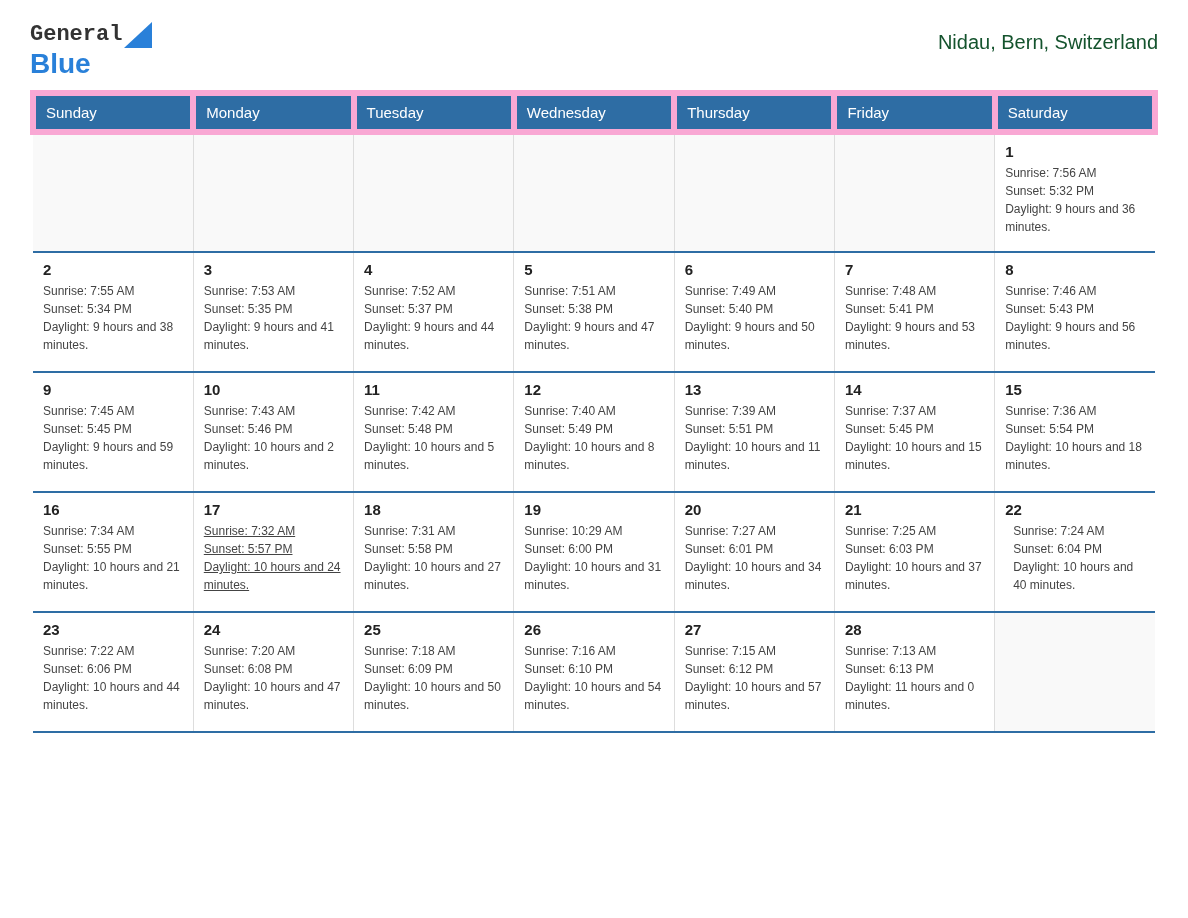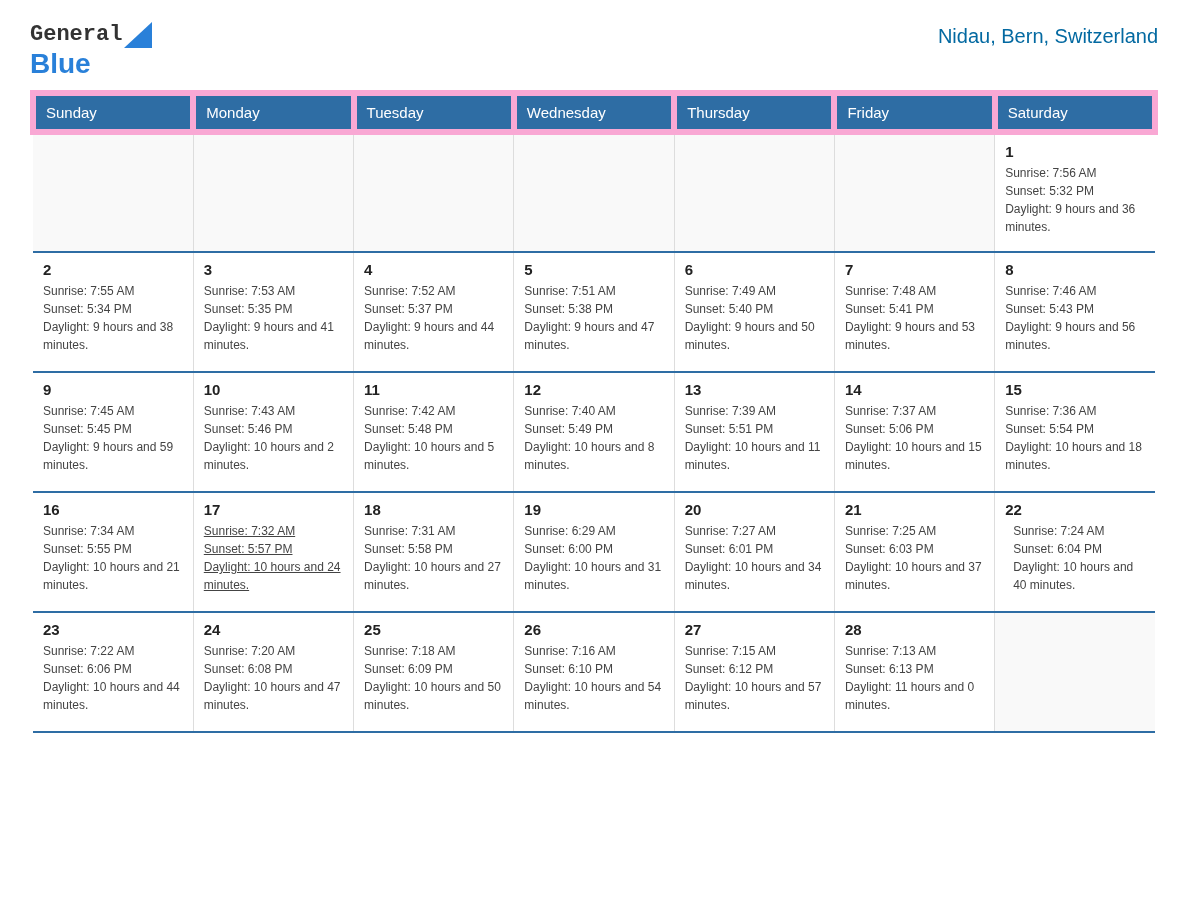--- a/index.html
+++ b/index.html
@@ -30,22 +30,22 @@
       text-align: right;
     }
     .month-title {
       font-size: 48px;
       font-weight: bold;
       color: #222;
       line-height: 1.1;
     }
     .location {
       font-size: 20px;
-      color: #0369a1;
-      margin-top: 5px;
+      color: #14532d;
+      margin-top: 11px;
     }
     .calendar {
       width: 100%;
       border-collapse: collapse;
       margin-top: 8px;
     }
     .calendar thead tr {
       background-color: #2e6da4;
     }
     .calendar thead th {
@@ -217,21 +217,21 @@
         </td>
         <td>
           <span class="day-number">13</span>
           <div class="day-info" style="white-space: pre-line;">Sunrise: 7:39 AM
 Sunset: 5:51 PM
 Daylight: 10 hours and 11 minutes.</div>
         </td>
         <td>
           <span class="day-number">14</span>
           <div class="day-info" style="white-space: pre-line;">Sunrise: 7:37 AM
-Sunset: 5:06 PM
+Sunset: 5:45 PM
 Daylight: 10 hours and 15 minutes.</div>
         </td>
         <td>
           <span class="day-number">15</span>
           <div class="day-info" style="white-space: pre-line;">Sunrise: 7:36 AM
 Sunset: 5:54 PM
 Daylight: 10 hours and 18 minutes.</div>
         </td>
       </tr>
       <tr>
@@ -248,21 +248,21 @@
 Daylight: 10 hours and 24 minutes.</div>
         </td>
         <td>
           <span class="day-number">18</span>
           <div class="day-info" style="white-space: pre-line;">Sunrise: 7:31 AM
 Sunset: 5:58 PM
 Daylight: 10 hours and 27 minutes.</div>
         </td>
         <td>
           <span class="day-number">19</span>
-          <div class="day-info" style="white-space: pre-line;">Sunrise: 6:29 AM
+          <div class="day-info" style="white-space: pre-line;">Sunrise: 10:29 AM
 Sunset: 6:00 PM
 Daylight: 10 hours and 31 minutes.</div>
         </td>
         <td>
           <span class="day-number">20</span>
           <div class="day-info" style="white-space: pre-line;">Sunrise: 7:27 AM
 Sunset: 6:01 PM
 Daylight: 10 hours and 34 minutes.</div>
         </td>
         <td>

